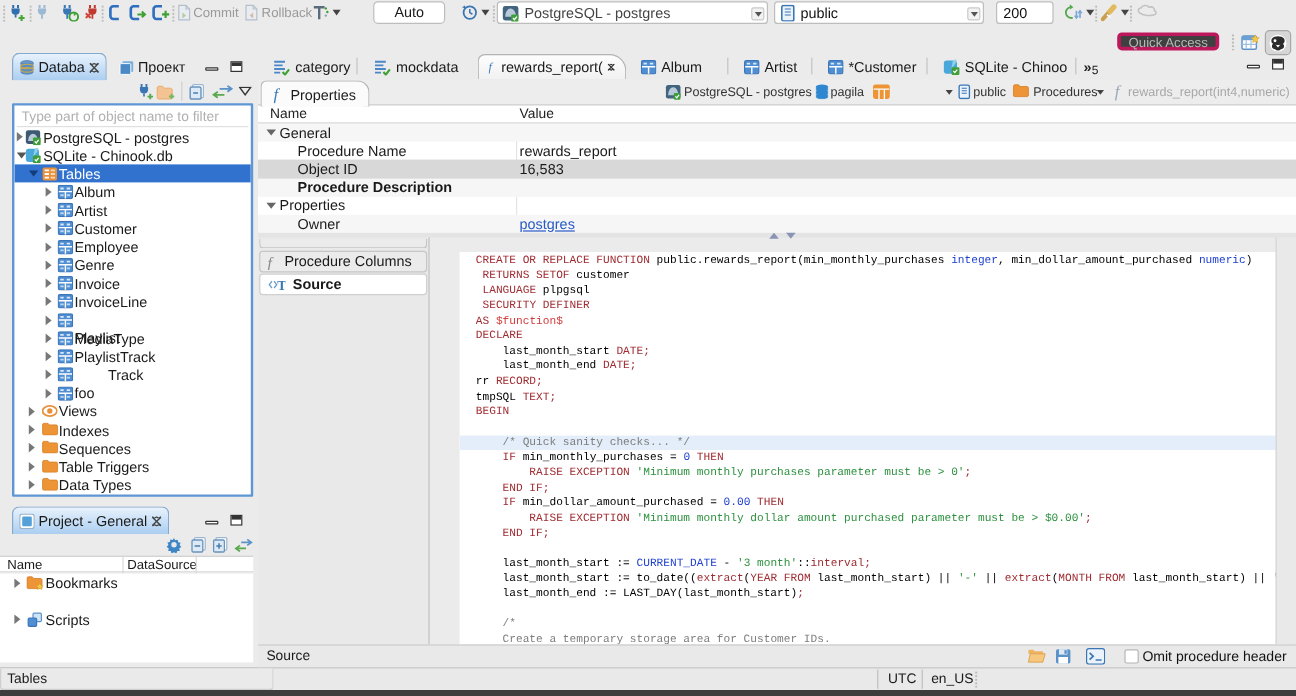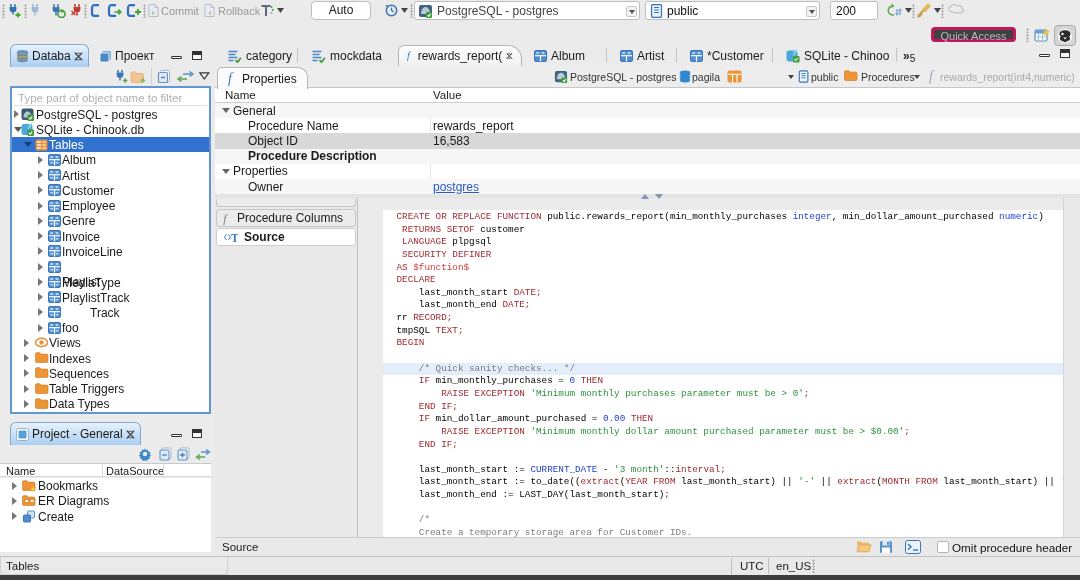--- a/index.html
+++ b/index.html
@@ -574,36 +574,27 @@
   </div>
 <div id="projbody">
   <div class="trow" style="top:0.0px;">
       <span class="ar" style="left:12px;top:3.5px;border-top:4px solid transparent;border-bottom:4px solid transparent;border-left:5.5px solid #777;"></span>
       <svg class="ti" style="left:22px" width="15" height="12" viewBox="0 0 15 12">
         <path d="M0.5 2c0-.8.5-1.3 1.2-1.3h3.2l1.2 1.4h5.6c.8 0 1.3.5 1.3 1.2v6c0 .8-.5 1.2-1.3 1.2H1.7c-.7 0-1.2-.4-1.2-1.2z" fill="#ec9436" stroke="#d87f28" stroke-width=".7"></path>
         <path d="M11 6l1 2h2l-1.6 1.3.6 2-1.9-1.2-1.9 1.2.6-2L8.2 8h2z" fill="#f4cf4e" stroke="#d8a828" stroke-width=".5"></path>
       </svg>
       <span class="tl" style="left:38px;">Bookmarks</span>
     </div>
-  <div class="trow" style="top:15.2px;">
-      <span class="ar" style="left:12px;top:3.5px;border-top:4px solid transparent;border-bottom:4px solid transparent;border-left:5.5px solid #777;"></span>
-      <svg class="ti" style="left:22px" width="15" height="11" viewBox="0 0 15 11">
-        <path d="M0.5 2c0-.8.5-1.3 1.2-1.3h3.2l1.2 1.4h5.6c.8 0 1.3.5 1.3 1.2v6c0 .8-.5 1.2-1.3 1.2H1.7c-.7 0-1.2-.4-1.2-1.2z" fill="#ec9436" stroke="#d87f28" stroke-width=".7"></path>
-        <rect x="3" y="4.5" width="3.6" height="3" fill="#fff" stroke="#b87820" stroke-width=".6"></rect>
-        <rect x="8.4" y="4.5" width="3.6" height="3" fill="#fff" stroke="#b87820" stroke-width=".6"></rect>
-      </svg>
-      <span class="tl" style="left:38px;">ER Diagrams</span>
-    </div>
   <div class="trow" style="top:30.5px;">
       <span class="ar" style="left:12px;top:3.5px;border-top:4px solid transparent;border-bottom:4px solid transparent;border-left:5.5px solid #777;"></span>
       <svg class="ti" style="left:22px" width="14" height="13" viewBox="0 0 14 13">
         <rect x="5.5" y="1" width="7" height="7" rx="1" fill="#cfe3f4" stroke="#5b93c8" stroke-width="1"></rect>
         <rect x="1.5" y="5" width="7" height="7" rx="1" fill="#4f8ed2" stroke="#3c76b8" stroke-width="1"></rect>
       </svg>
-      <span class="tl" style="left:38px;">Create</span>
+      <span class="tl" style="left:38px;">Scripts</span>
     </div>
 </div>
 
 <div id="statusbar" class="abs">
   <span style="position:absolute;left:0px;top:0px;width:228px;height:18px;border:1px solid #cfcfcf;border-top:none;border-radius:0 0 3px 3px;background:#eaeaea;"></span>
     <span style="position:absolute;left:6px;top:3px;">Tables</span>
   <span style="position:absolute;left:731px;top:1px;width:1px;height:16px;background:#bdbdbd;"></span>
   <span style="position:absolute;left:740px;top:3px;">UTC</span>
   <span style="position:absolute;left:768px;top:1px;width:1px;height:16px;background:#bdbdbd;"></span>
   <span style="position:absolute;left:776px;top:3px;">en_US</span>

